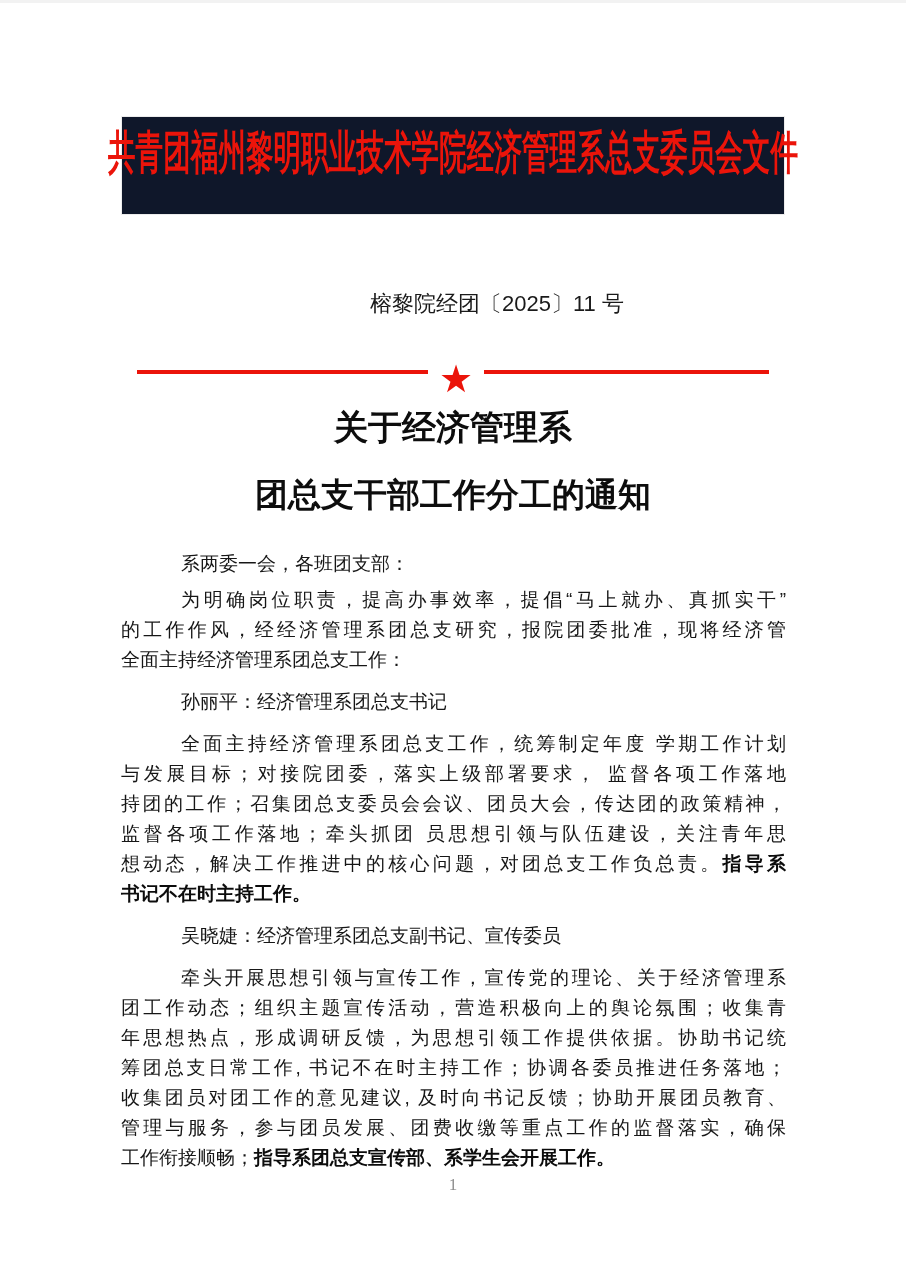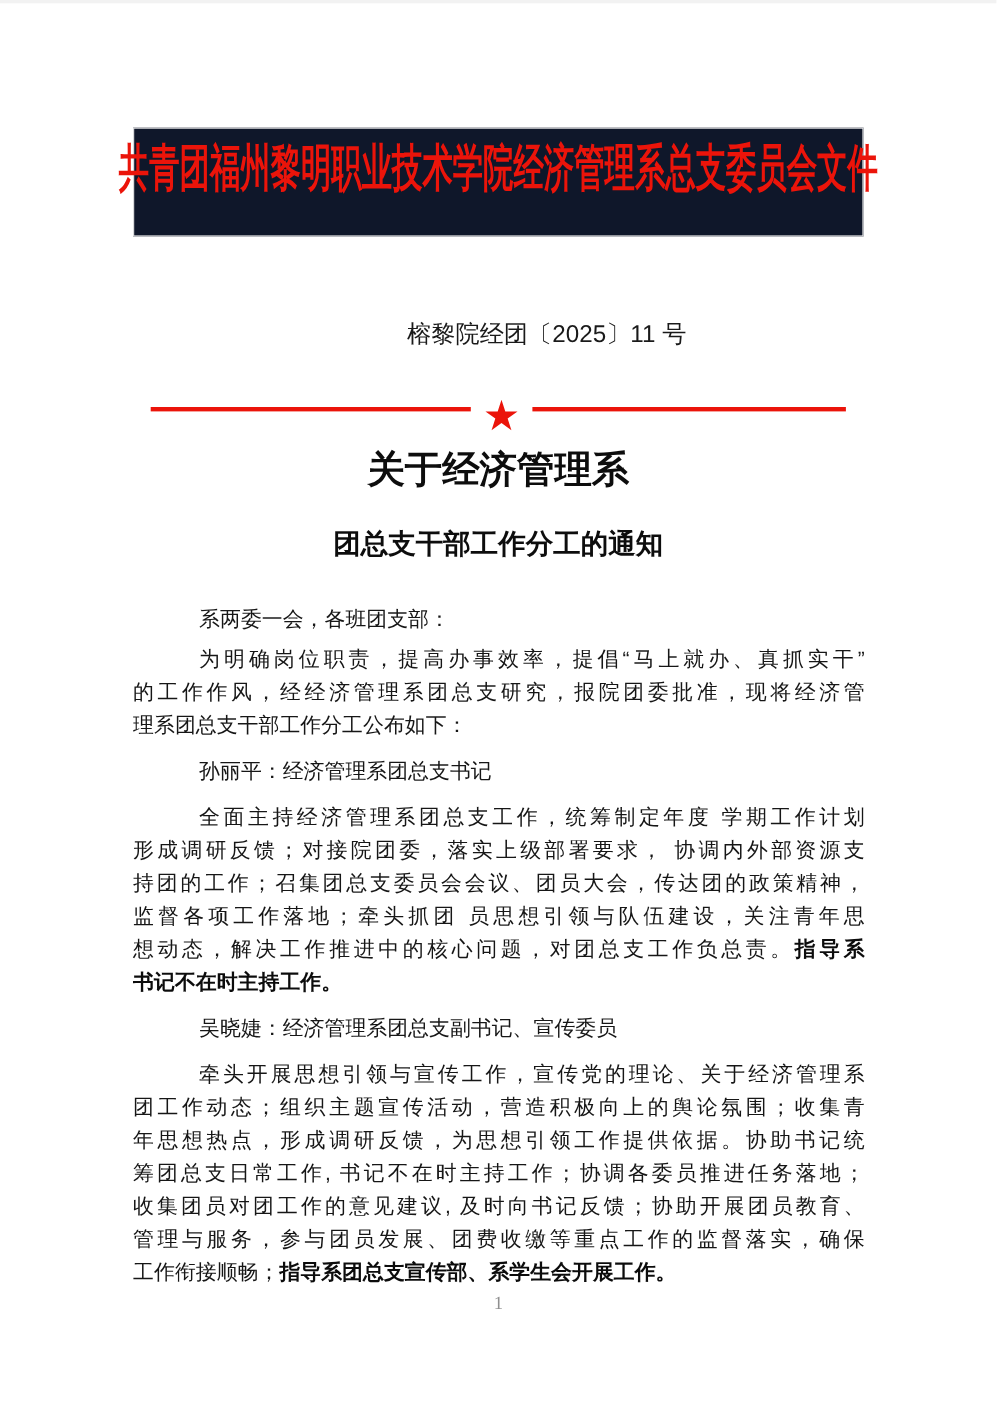--- a/index.html
+++ b/index.html
@@ -76,21 +76,21 @@
     font-size: 34px;
     font-weight: bold;
     line-height: 44px;
     color: #0d0d0d;
   }
   .title-line2 {
     position: absolute;
     top: 468px; left: 0;
     width: 906px;
     text-align: center;
-    font-size: 25px;
+    font-size: 33px;
     font-weight: bold;
     line-height: 48px;
     color: #0d0d0d;
   }
   
   .body-text {
     position: absolute;
     left: 121px; top: 546px;
     width: 665px;
     font-size: 19px;
@@ -135,28 +135,28 @@
 
   <div class="title-line2">团总支干部工作分工的通知</div>
 
   <div class="body-text">
       <div class="para">
         <div class="line indent"><span>系两委一会，各班团支部：</span></div>
       </div>
       <div class="para cont">
         <div class="line indent jl"><span>为明确岗位职责，提高办事效率，提倡“马上就办、真抓实干”</span></div>
         <div class="line jl"><span>的工作作风，经经济管理系团总支研究，报院团委批准，现将经济管</span></div>
-        <div class="line"><span>理系团总支干部工作分工公布如下：</span></div>
+        <div class="line"><span>全面主持经济管理系团总支工作：</span></div>
       </div>
       <div class="para">
         <div class="line indent"><span>孙丽平：经济管理系团总支书记</span></div>
       </div>
       <div class="para">
         <div class="line indent jl"><span>全面主持经济管理系团总支工作，统筹制定年度 学期工作计划</span></div>
-        <div class="line jl"><span>形成调研反馈；对接院团委，落实上级部署要求， 协调内外部资源支</span></div>
+        <div class="line jl"><span>与发展目标；对接院团委，落实上级部署要求， 监督各项工作落地</span></div>
         <div class="line jl"><span>持团的工作；召集团总支委员会会议、团员大会，传达团的政策精神，</span></div>
         <div class="line jl"><span>监督各项工作落地；牵头抓团 员思想引领与队伍建设，关注青年思</span></div>
         <div class="line jl"><span>想动态，解决工作推进中的核心问题，对团总支工作负总责。</span><span class="b">指导系</span></div>
         <div class="line"><span class="b">书记不在时主持工作。</span></div>
       </div>
       <div class="para">
         <div class="line indent"><span>吴晓婕：经济管理系团总支副书记、宣传委员</span></div>
       </div>
       <div class="para">
         <div class="line indent jl"><span>牵头开展思想引领与宣传工作，宣传党的理论、关于经济管理系</span></div>

